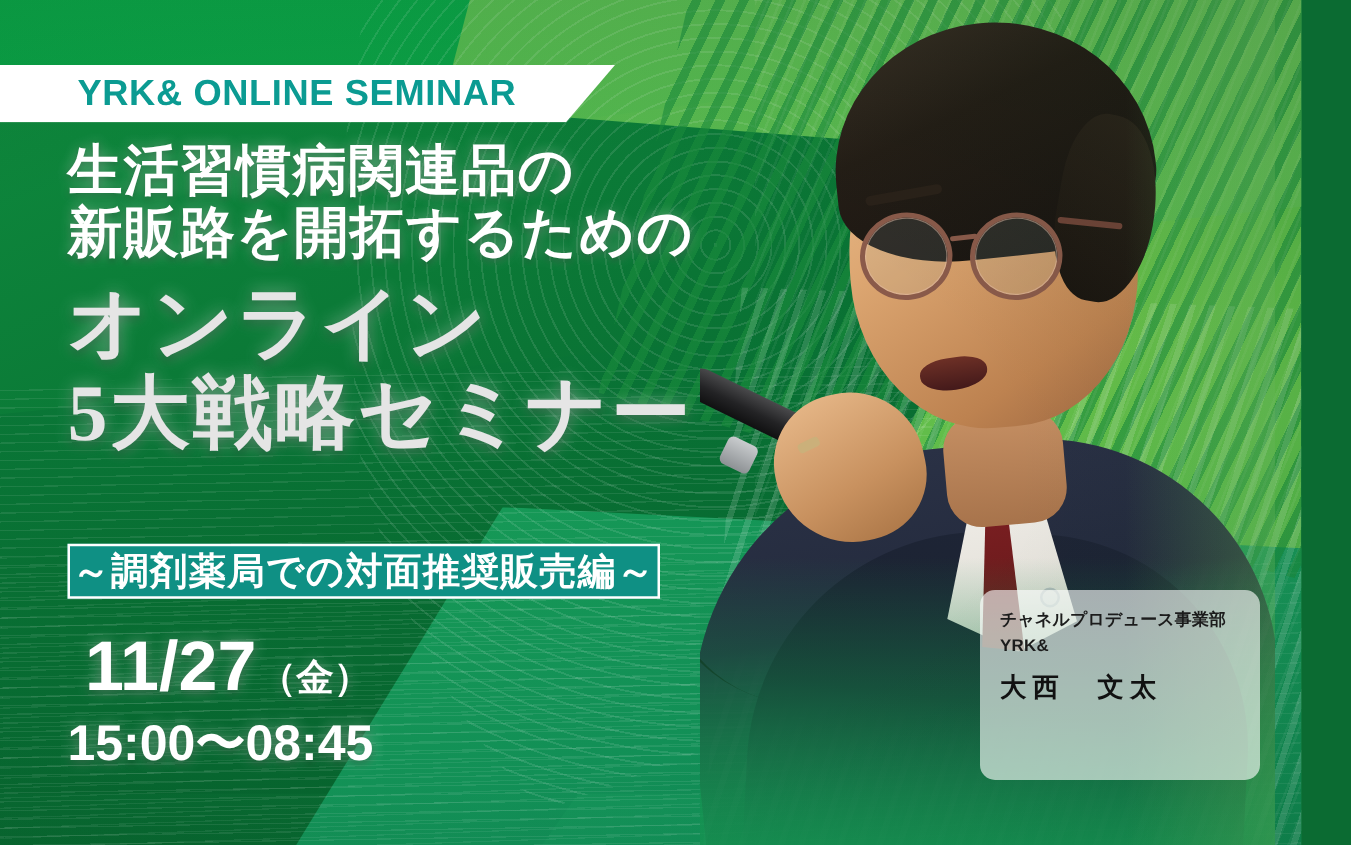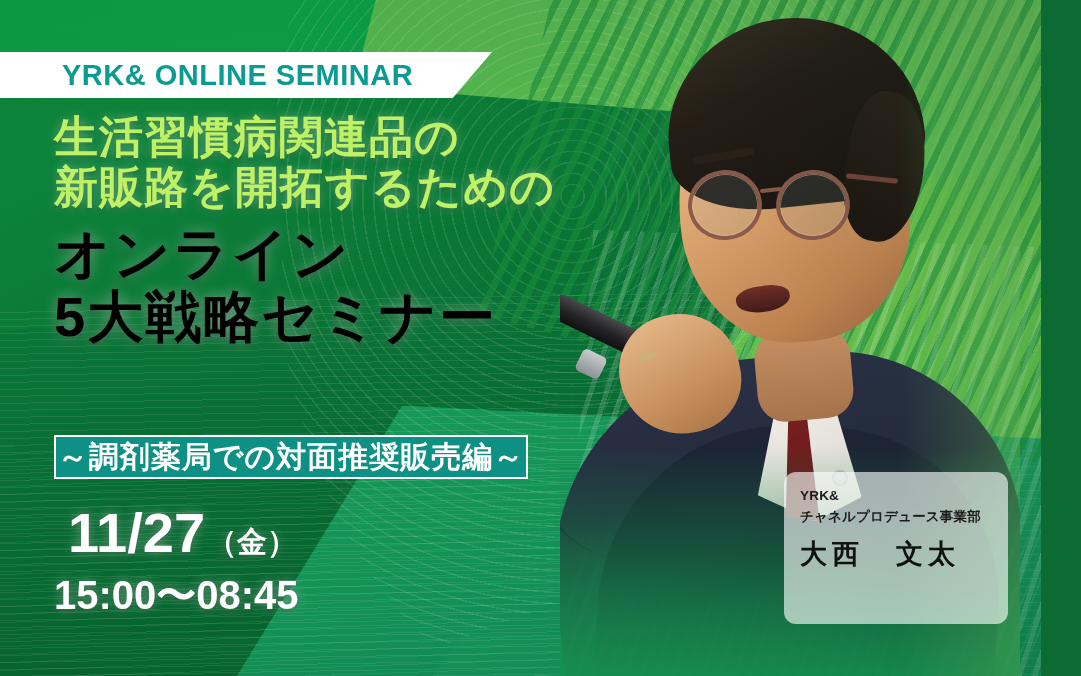--- a/index.html
+++ b/index.html
@@ -235,36 +235,37 @@
     font-size:29px;
     font-weight:700;
     letter-spacing:.5px;
     padding-left:62px;
     white-space:nowrap;
   }
 
   
   .copy{ position:absolute; left:54px; top:112px; width:600px; }
   .lead-line{
-    color:#bef264;
+    color:#ffffff;
     font-size:44px;
     font-weight:700;
     line-height:1.13;
     letter-spacing:1px;
     text-shadow:0 0 10px rgba(255,255,255,.38), 0 2px 5px rgba(0,45,18,.45);
     white-space:nowrap;
   }
   .main-line{
-    color:#000000;
-    font-size:56px;
+    color:#e5e5e5;
+    font-size:64px;
     font-weight:700;
     line-height:1.12;
     letter-spacing:2px;
     text-shadow:0 0 14px rgba(255,255,255,.45), 0 3px 8px rgba(0,45,18,.5);
     white-space:nowrap;
+    font-family:Liberation Serif, serif;
   }
   .main-line.m1{ margin-top:12px; }
 
   
   .subbox{
     position:absolute; left:54px; top:435px;
     width:474px; height:44px;
     background:#0f9084;
     border:2px solid #ffffff;
     display:flex; align-items:center; justify-content:center;
@@ -299,21 +300,21 @@
     width:224px; height:152px;
     background:rgba(255,255,255,.62);
     border-radius:12px;
     padding:14px 0 0 16px;
   }
   .sp-line{
     color:#1c1c1c; font-size:13.5px; font-weight:700; line-height:1.52;
     letter-spacing:.2px; white-space:nowrap;
   }
   .sp-name{
-    color:#111111; font-size:27px; font-weight:700; letter-spacing:5px;
+    color:#111111; font-size:21px; font-weight:700; letter-spacing:5px;
     margin-top:9px; white-space:nowrap;
   }
 </style>
 </head>
 <body>
 
 <div class="banner">
 
   <div class="bg-base"></div>
   <div class="bg-wedge-lightL"></div>
@@ -373,18 +374,18 @@
 
   <div class="datewrap">
     <div class="date-row">
       <span class="date-main">11/27</span>
       <span class="date-dow">（金）</span>
     </div>
     <div class="time-row">15:00〜08:45</div>
   </div>
 
   <div class="speaker">
+    <div class="sp-line">チャネルプロデュース事業部</div>
     <div class="sp-line">YRK&amp;</div>
-    <div class="sp-line">チャネルプロデュース事業部</div>
     <div class="sp-name">大西　文太</div>
   </div>
 
 </div>
 
 </body></html>

